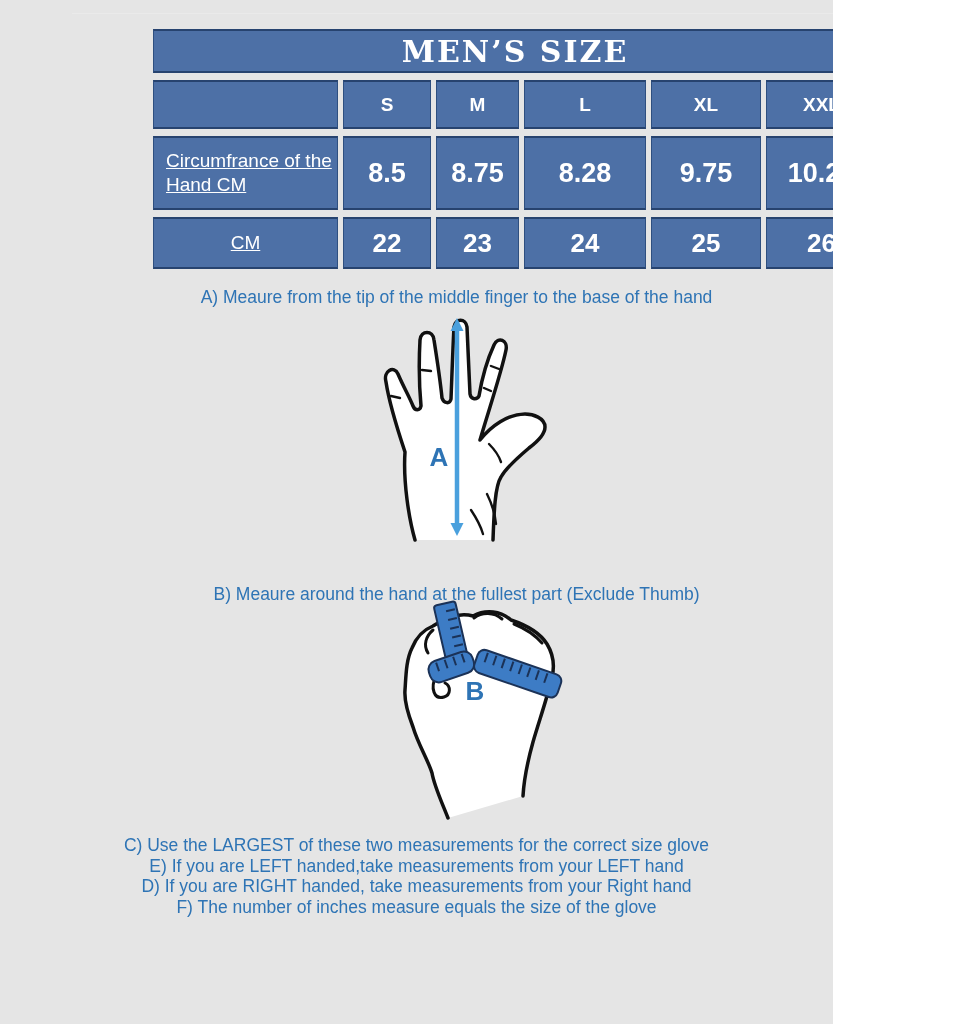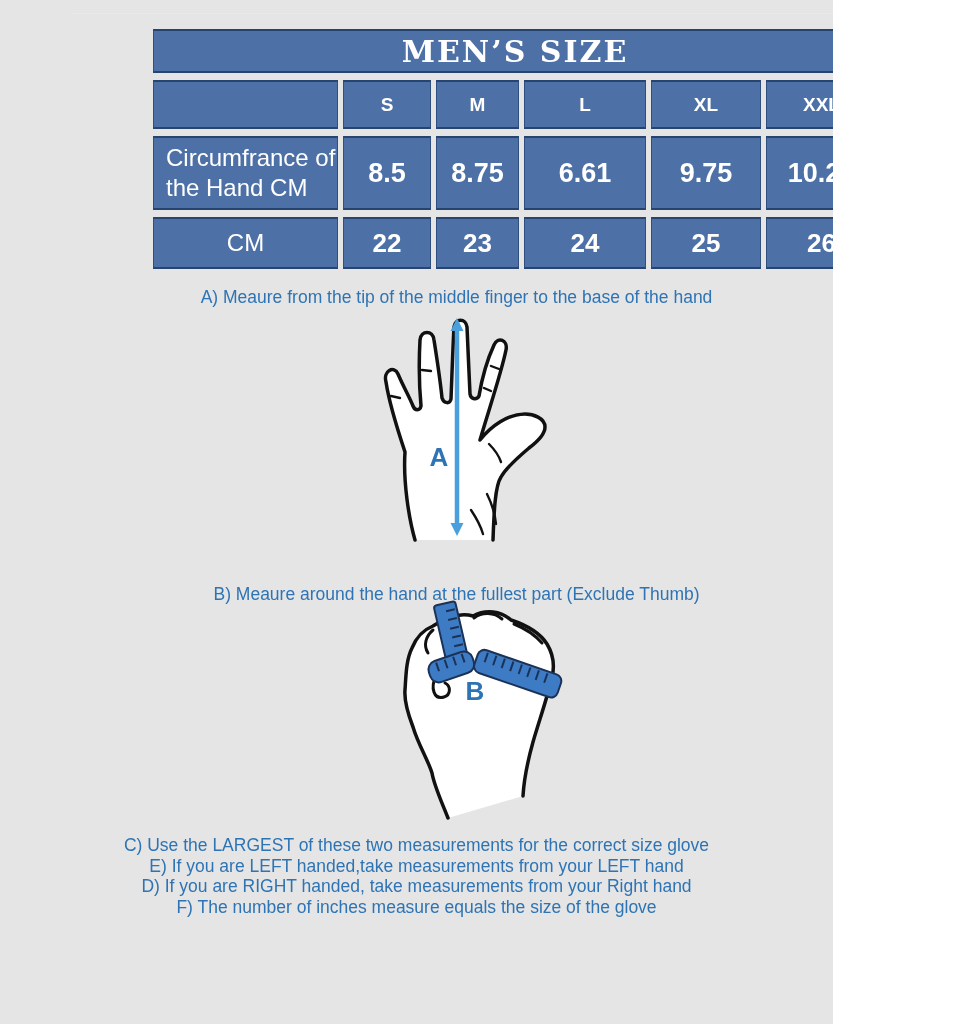--- a/index.html
+++ b/index.html
@@ -32,21 +32,21 @@
     display:flex;align-items:center;justify-content:center;
   }
   .title-cell{
     grid-column:1 / -1;
     font-family:"DejaVu Serif",serif;
     font-weight:900;font-size:30px;letter-spacing:2px;
   }
   .size-head{font-weight:bold;font-size:19px;}
   .label-cell{
     justify-content:flex-start;text-align:left;
-    padding-left:12px;font-size:24px;line-height:1.25;
+    padding-left:12px;font-size:19px;line-height:1.25;text-decoration:underline;
   }
   .label-cell.centered{justify-content:center;padding-left:0;text-align:center;}
   .value-big{font-weight:bold;font-size:27px;}
   .value-med{font-weight:bold;font-size:26px;}
   
   .inst{
     position:absolute;left:0;width:100%;
     text-align:center;color:#2e74b5;font-size:17.5px;padding-left:40px;
   }
   .inst-a{top:287px;}
@@ -76,21 +76,21 @@
     <div class="cell"></div>
     <div class="cell size-head">S</div>
     <div class="cell size-head">M</div>
     <div class="cell size-head">L</div>
     <div class="cell size-head">XL</div>
     <div class="cell size-head">XXL</div>
 
     <div class="cell label-cell">Circumfrance of the Hand CM</div>
     <div class="cell value-big">8.5</div>
     <div class="cell value-big">8.75</div>
-    <div class="cell value-big">6.61</div>
+    <div class="cell value-big">8.28</div>
     <div class="cell value-big">9.75</div>
     <div class="cell value-big">10.25</div>
 
     <div class="cell label-cell centered">CM</div>
     <div class="cell value-med">22</div>
     <div class="cell value-med">23</div>
     <div class="cell value-med">24</div>
     <div class="cell value-med">25</div>
     <div class="cell value-med">26</div>
   </div>

